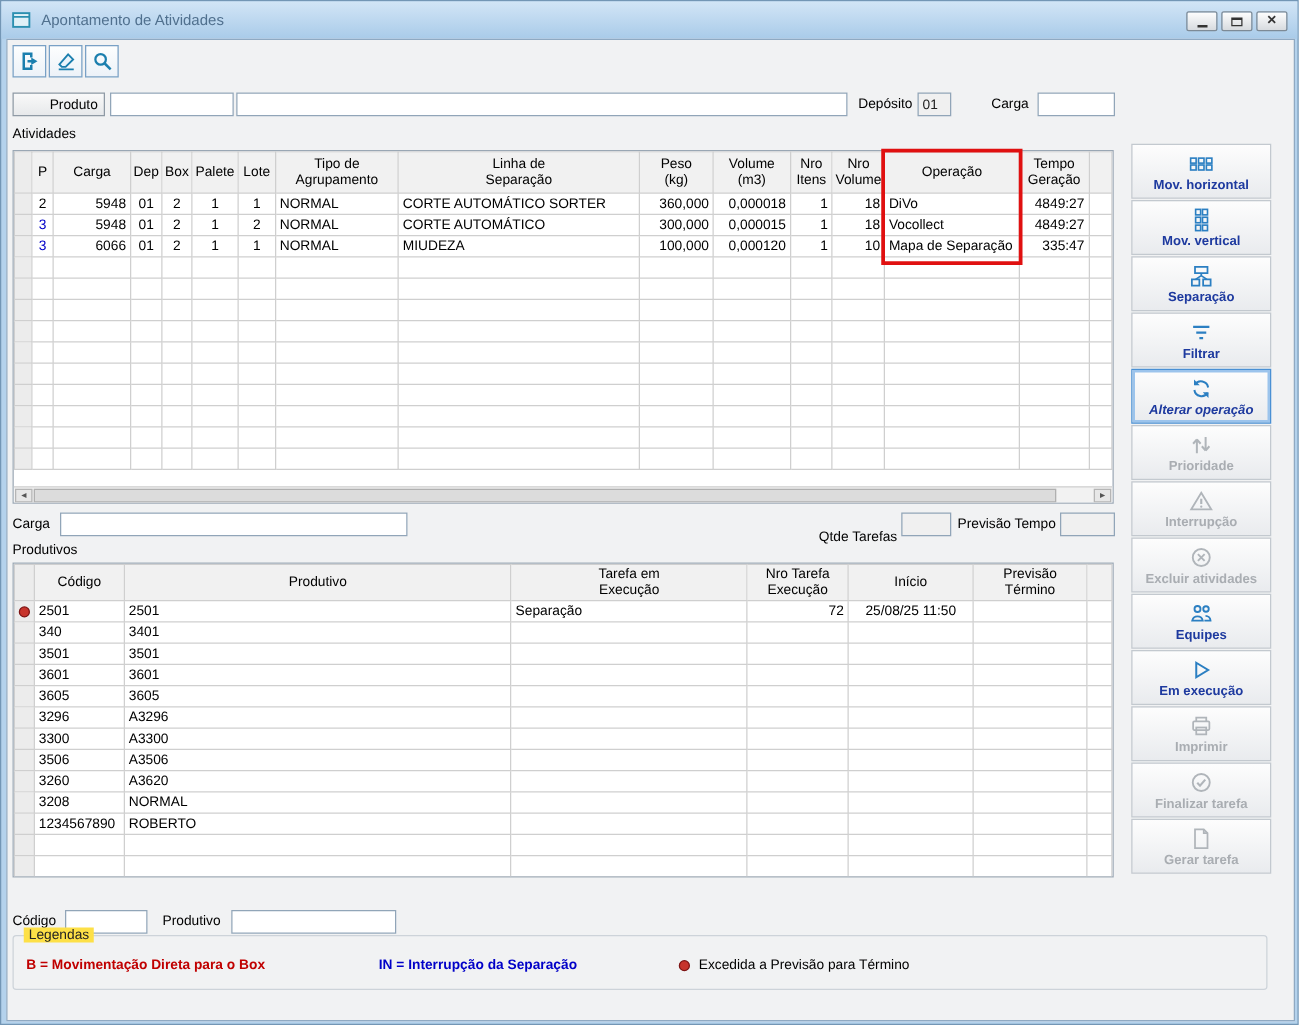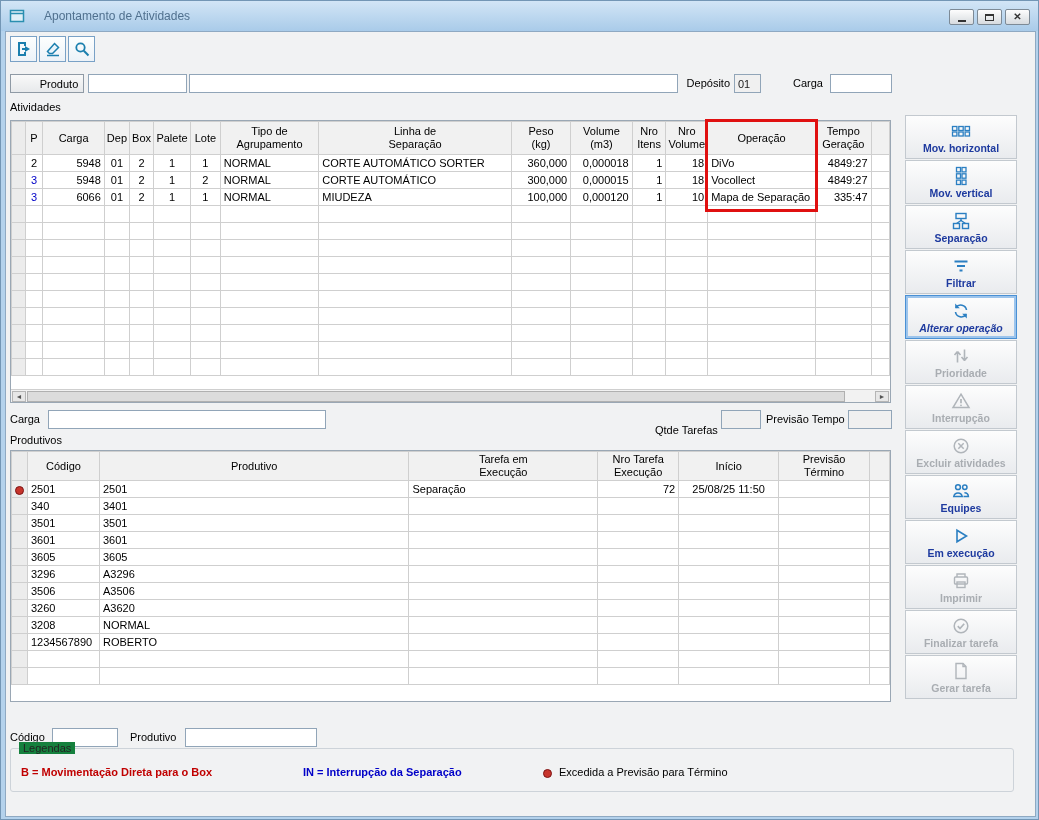--- a/index.html
+++ b/index.html
@@ -4,21 +4,21 @@
 <style>
   * { margin:0; padding:0; box-sizing:border-box; }
   body { font-family:"Liberation Sans", sans-serif; background:#e8e8e8; }
   #window { position:relative; width:1039px; height:820px; background:#b4d2ec; border:1px solid #7396b5; overflow:hidden; }
 
   
   .titlebar { position:absolute; top:0; left:0; right:0; height:30px;
     background:linear-gradient(#d2e5f6,#a9cbe9); display:flex; align-items:center; }
   .title-icon { margin-left:8px; width:16px; height:16px; }
   .title-icon svg { width:16px; height:16px; display:block; }
-  .title-text { margin-left:19px; font-size:12px; color:#50708e; }
+  .title-text { margin-left:8px; font-size:12px; color:#50708e; }
   .win-controls { position:absolute; right:8px; top:8px; display:flex; gap:3px; }
   .win-btn { width:25px; height:16px; background:linear-gradient(#fdfdfd,#d7dbdf);
     border:1px solid #7d8a96; border-radius:2px; display:flex; align-items:center; justify-content:center; cursor:pointer; }
   .glyph-min { width:8px; height:2px; background:#333; margin-top:7px; }
   .glyph-max { width:9px; height:7px; border:1px solid #333; border-top-width:2px; }
   .glyph-close { font-size:10px; line-height:14px; color:#333; font-weight:bold; }
 
   
   .client { position:absolute; top:30px; left:4px; width:1031px; height:786px;
     background:#f1f2f3; border:1px solid #8fa9c2; }
@@ -65,21 +65,21 @@
   
   .annotation { position:absolute; left:699px; top:87px; width:113px; height:93px;
     border:3px solid #e01010; z-index:6; pointer-events:none; }
 
   .red-dot { display:inline-block; width:9px; height:9px; border-radius:50%;
     background:#c7342c; border:1px solid #7d1414; vertical-align:middle; }
 
   
   .legend-box { position:absolute; left:4px; top:716px; width:1004px; height:44px;
     border:1px solid #cdd3d9; border-radius:3px; }
-  .legend-title { position:absolute; left:8px; top:-7px; background:#15803d; padding:0 4px; font-size:11px; color:#222; }
+  .legend-title { position:absolute; left:8px; top:-7px; background:#fde047; padding:0 4px; font-size:11px; color:#222; }
   .legend-item { position:absolute; top:17px; font-size:11px; white-space:nowrap; }
   .legend-item:nth-of-type(1) { left:10px; }
   .legend-item:nth-of-type(2) { left:292px; }
   .legend-item:nth-of-type(3) { left:532px; }
   .legend-dot { margin-right:7px; }
 
   
   .sidebar { position:absolute; left:899px; top:83px; width:112px; }
   .side-btn { height:44px; margin-bottom:1px; border:1px solid #c3c9cf; background:linear-gradient(#fdfdfd,#e9ebee);
     display:flex; flex-direction:column; align-items:center; justify-content:center; gap:1px; cursor:pointer; }
@@ -545,20 +545,30 @@
               <td class="al-l">3296</td>
               <td class="al-l">A3296</td>
               <td class="al-l"></td>
               <td class="al-r"></td>
               <td class="al-c"></td>
               <td class="al-l"></td>
               <td></td>
             </tr>
             <tr>
               <td class="sel al-c"></td>
+              <td class="al-l">3300</td>
+              <td class="al-l">A3300</td>
+              <td class="al-l"></td>
+              <td class="al-r"></td>
+              <td class="al-c"></td>
+              <td class="al-l"></td>
+              <td></td>
+            </tr>
+            <tr>
+              <td class="sel al-c"></td>
               <td class="al-l">3506</td>
               <td class="al-l">A3506</td>
               <td class="al-l"></td>
               <td class="al-r"></td>
               <td class="al-c"></td>
               <td class="al-l"></td>
               <td></td>
             </tr>
             <tr>
               <td class="sel al-c"></td>

